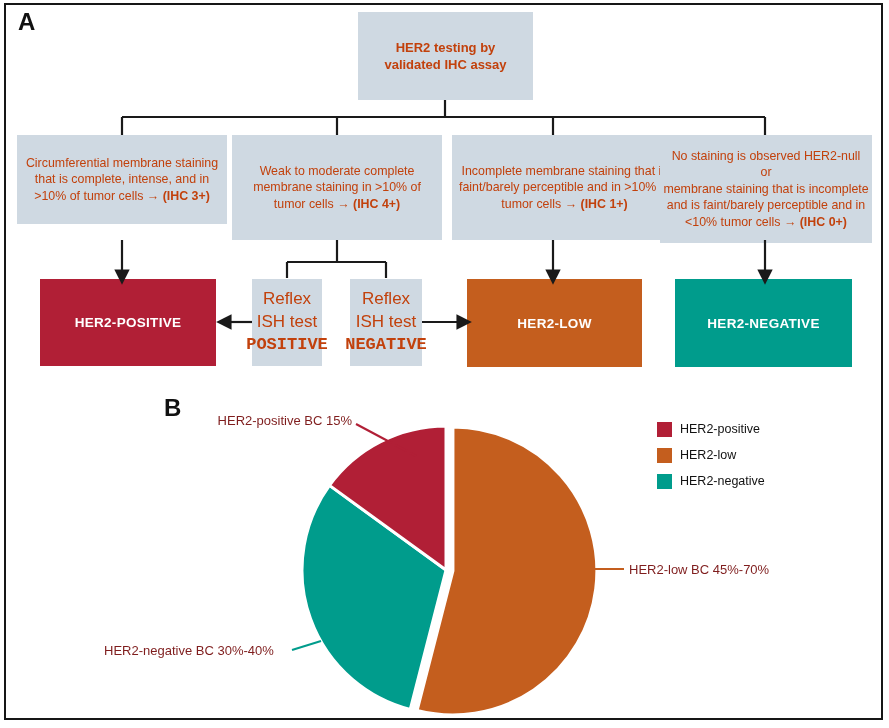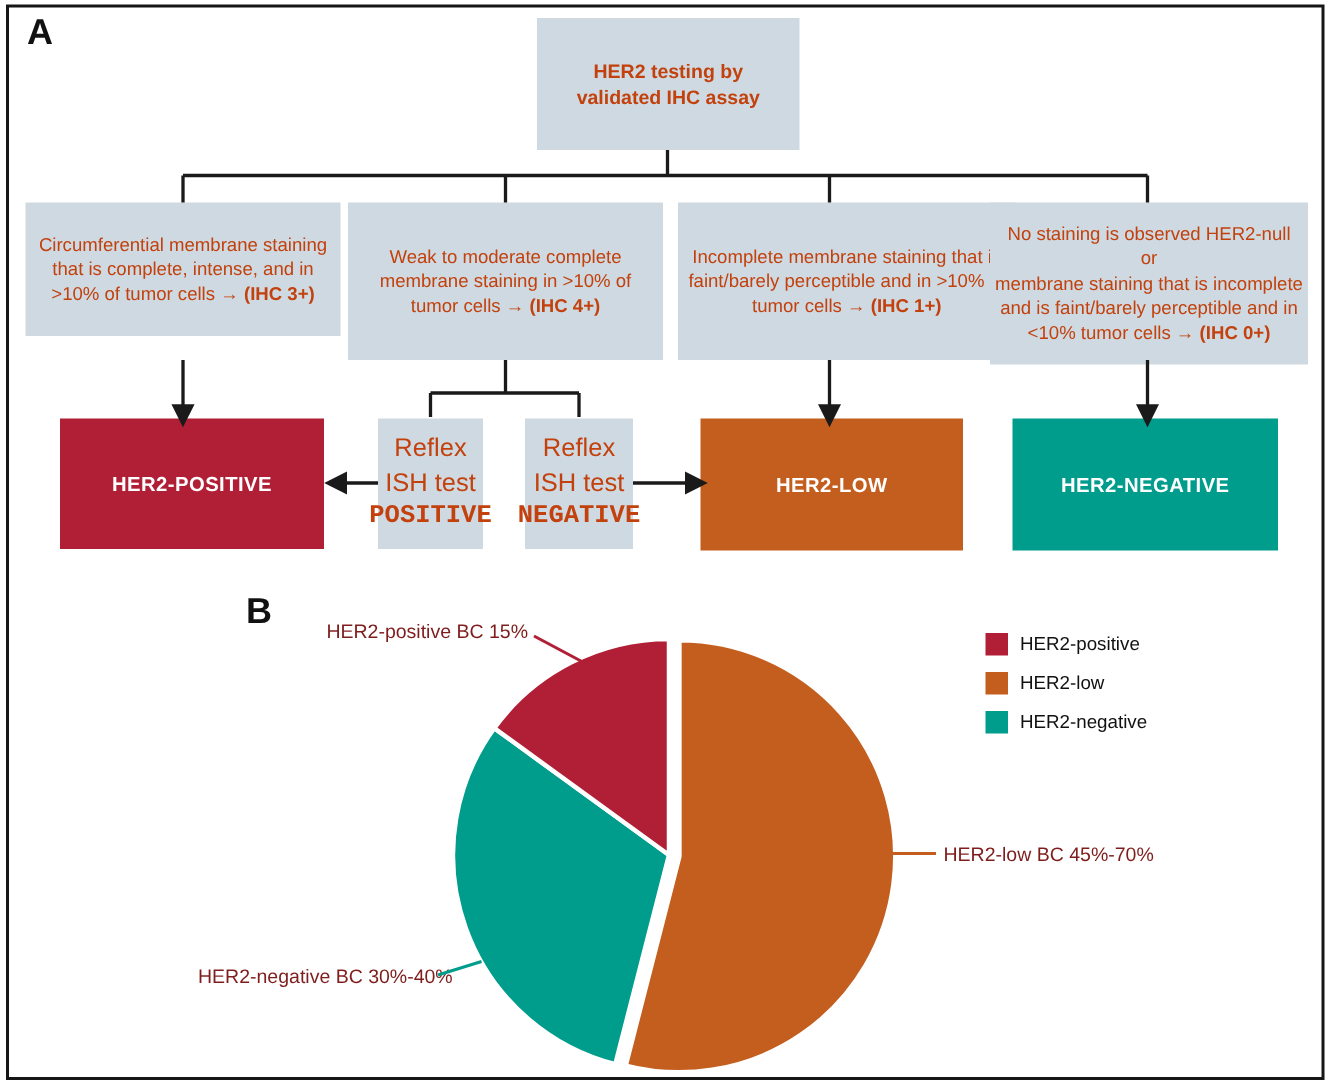--- a/index.html
+++ b/index.html
@@ -95,21 +95,21 @@
       <span class="legend-label">HER2-low</span>
     </div>
     <div class="legend-item">
       <span class="swatch" style="background-color: rgb(0, 156, 140);"></span>
       <span class="legend-label">HER2-negative</span>
     </div>
   </div>
 
   <div class="pie-label" style="left:160px;top:413px;width:192px;text-align:right;">HER2-positive BC 15%</div>
   <div class="pie-label" style="left:629px;top:562px;">HER2-low BC 45%-70%</div>
-  <div class="pie-label" style="left:132px;top:643px;">HER2-negative BC 30%-40%</div>
+  <div class="pie-label" style="left:104px;top:643px;">HER2-negative BC 30%-40%</div>
 
   <svg class="overlay" width="889" height="728" viewBox="0 0 889 728">
     <defs>
       <marker id="arr" viewBox="0 0 10 10" refX="1" refY="5" markerWidth="7" markerHeight="7" orient="auto-start-reverse">
         <path d="M0,0 L10,5 L0,10 Z" fill="#1a1a1a"></path>
       </marker>
     </defs>
     <g stroke="#1a1a1a" stroke-width="2.2" fill="none">
       <path d="M445,100 V117"></path>
       <path d="M122,117 H765"></path>

